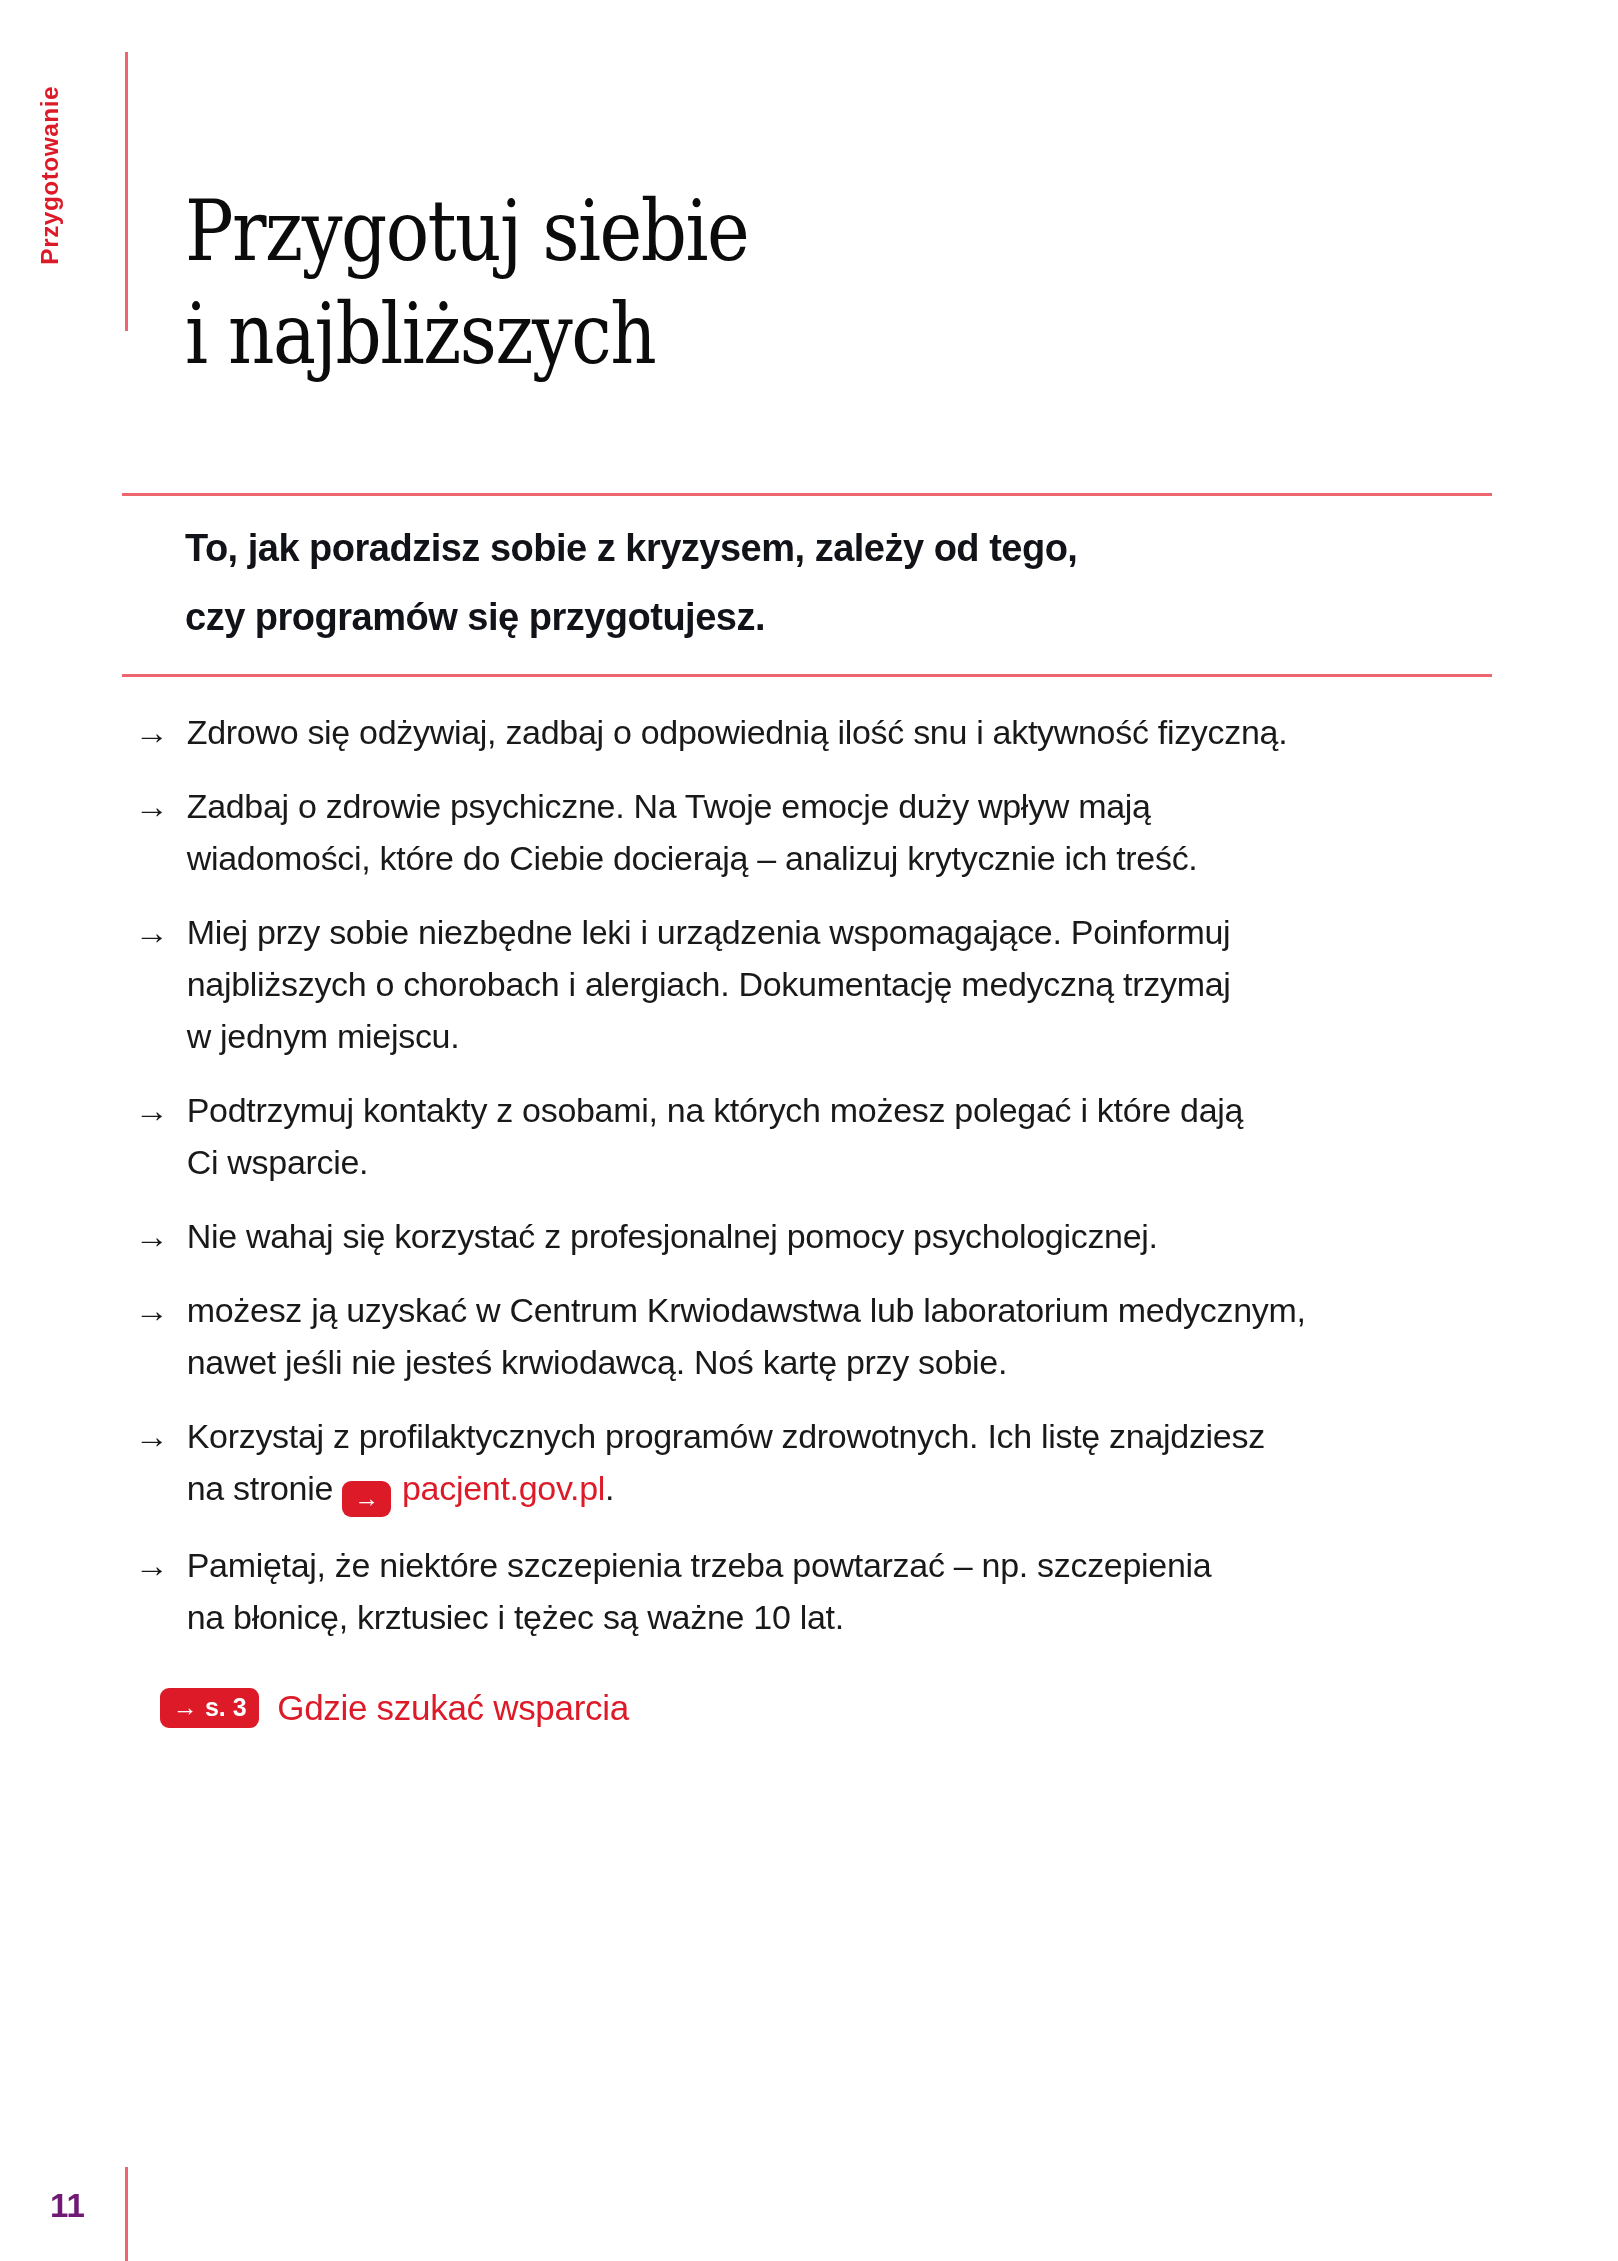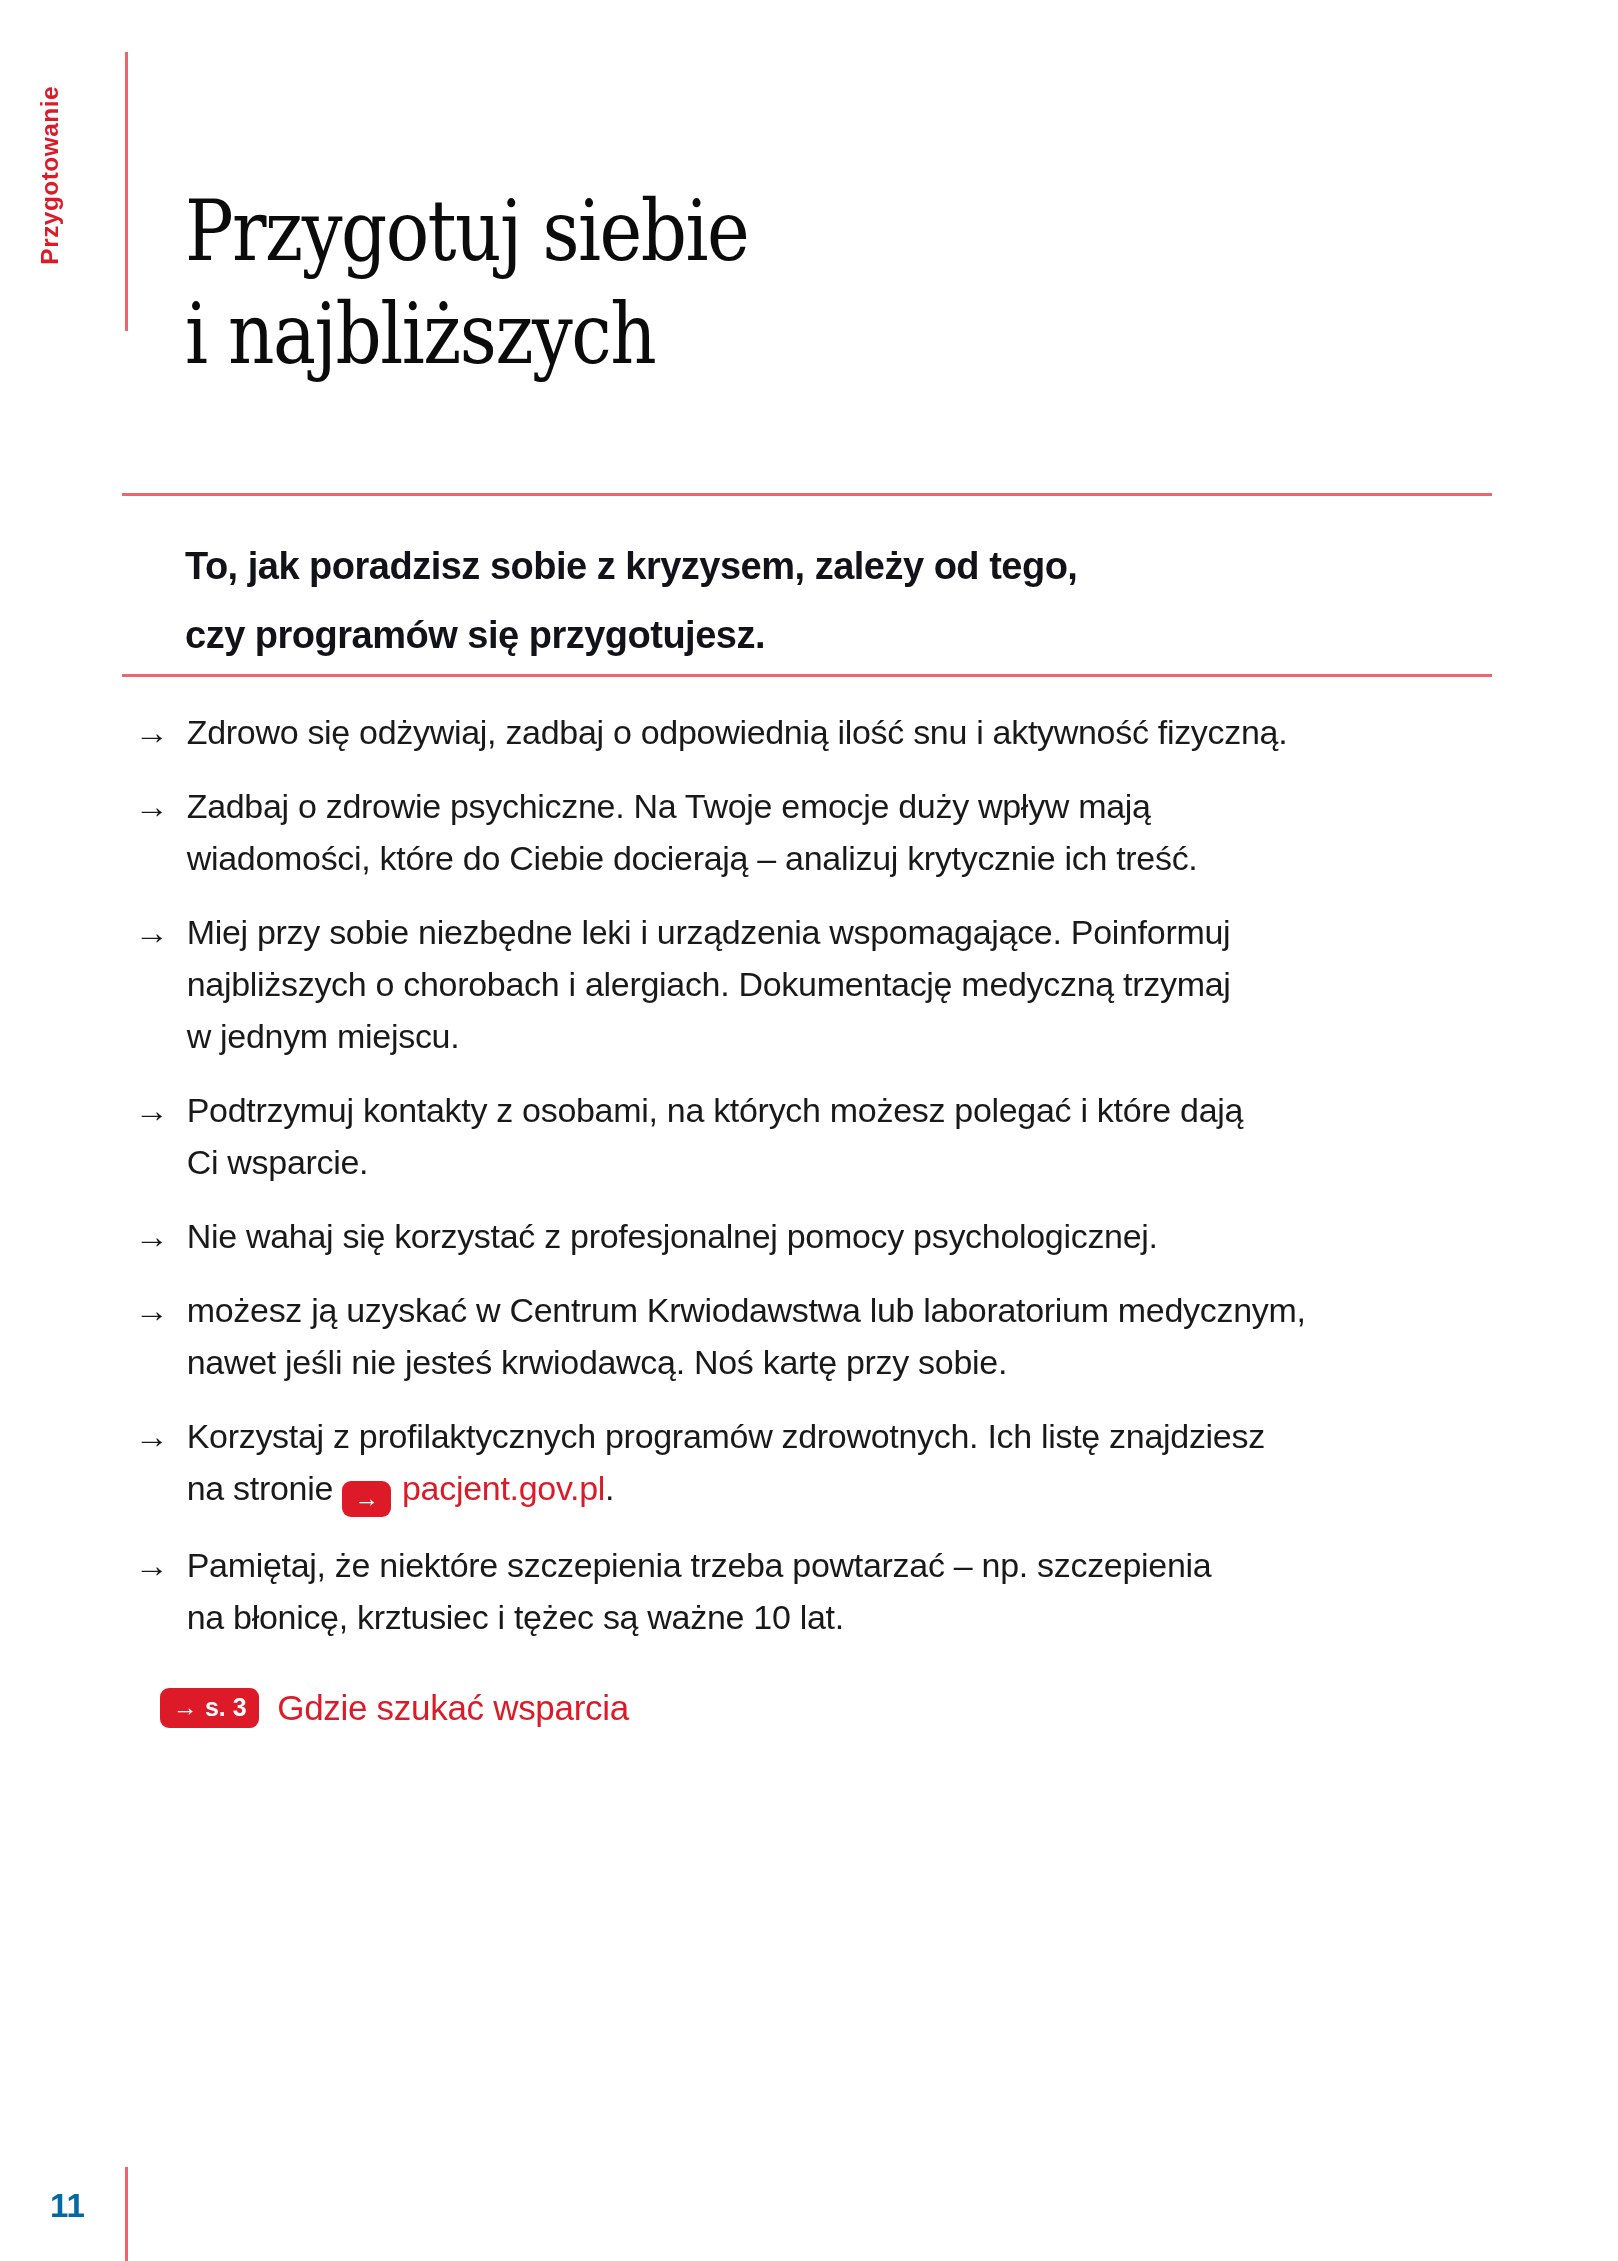--- a/index.html
+++ b/index.html
@@ -16,36 +16,36 @@
     position:absolute;top:86px;left:36px;
     writing-mode:vertical-rl;transform:rotate(180deg);
     font-size:24.4px;font-weight:700;letter-spacing:0.5px;
     color:#DD1B28;
   }
   .vline{position:absolute;left:125px;width:2.7px;background:#EE666D;}
   .vline.top{top:52px;height:279px;}
   .vline.bottom{top:2167px;height:95px;}
   .page-number{
     position:absolute;left:50px;top:2187px;
-    font-size:33px;font-weight:700;color:#0369a1;
+    font-size:33px;font-weight:700;color:#701a75;
   }
   
   .content{position:absolute;left:122px;top:0;width:1370px;}
   .doc-title{
     position:absolute;left:63px;top:179px;margin:0;
     font-family:"DejaVu Serif","Liberation Serif",serif;
     font-weight:400;color:#0b0b0b;
     font-size:85px;line-height:103px;letter-spacing:-1.8px;
   }
   .doc-title .tline{display:block;transform:scaleX(.85);transform-origin:left top;white-space:nowrap;}
   .rule{position:absolute;left:0;width:1370px;height:2.7px;background:#EE666D;}
   .rule.r1{top:493px;}
   .rule.r2{top:674px;}
   .intro{
-    position:absolute;left:63px;top:532px;margin:0;
+    position:absolute;left:63px;top:514px;margin:0;
     font-size:38px;line-height:69px;font-weight:700;
     color:#111319;letter-spacing:-0.5px;white-space:nowrap;
   }
   .intro span{display:block;}
   
   .list{position:absolute;left:0;top:706px;width:1370px;}
   .bullet{display:flex;margin:0 0 22px 0;}
   .bullet .marker{
     flex:none;width:52px;padding-left:12.7px;
     font-size:34px;line-height:52px;color:#191919;font-weight:700;

